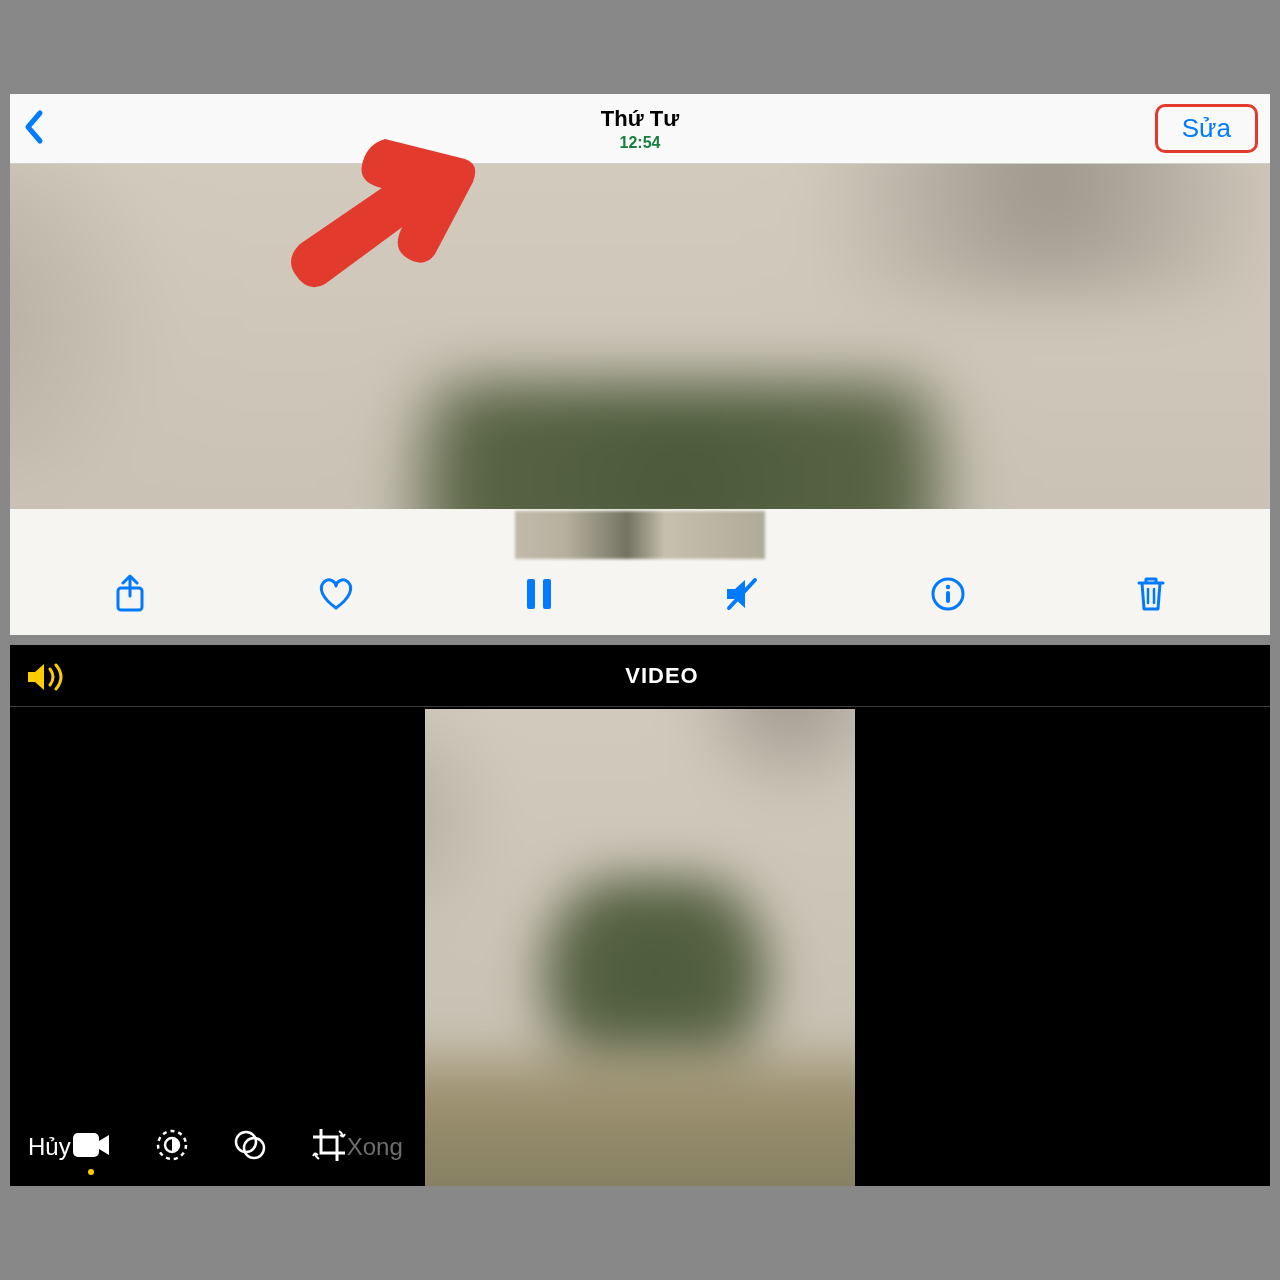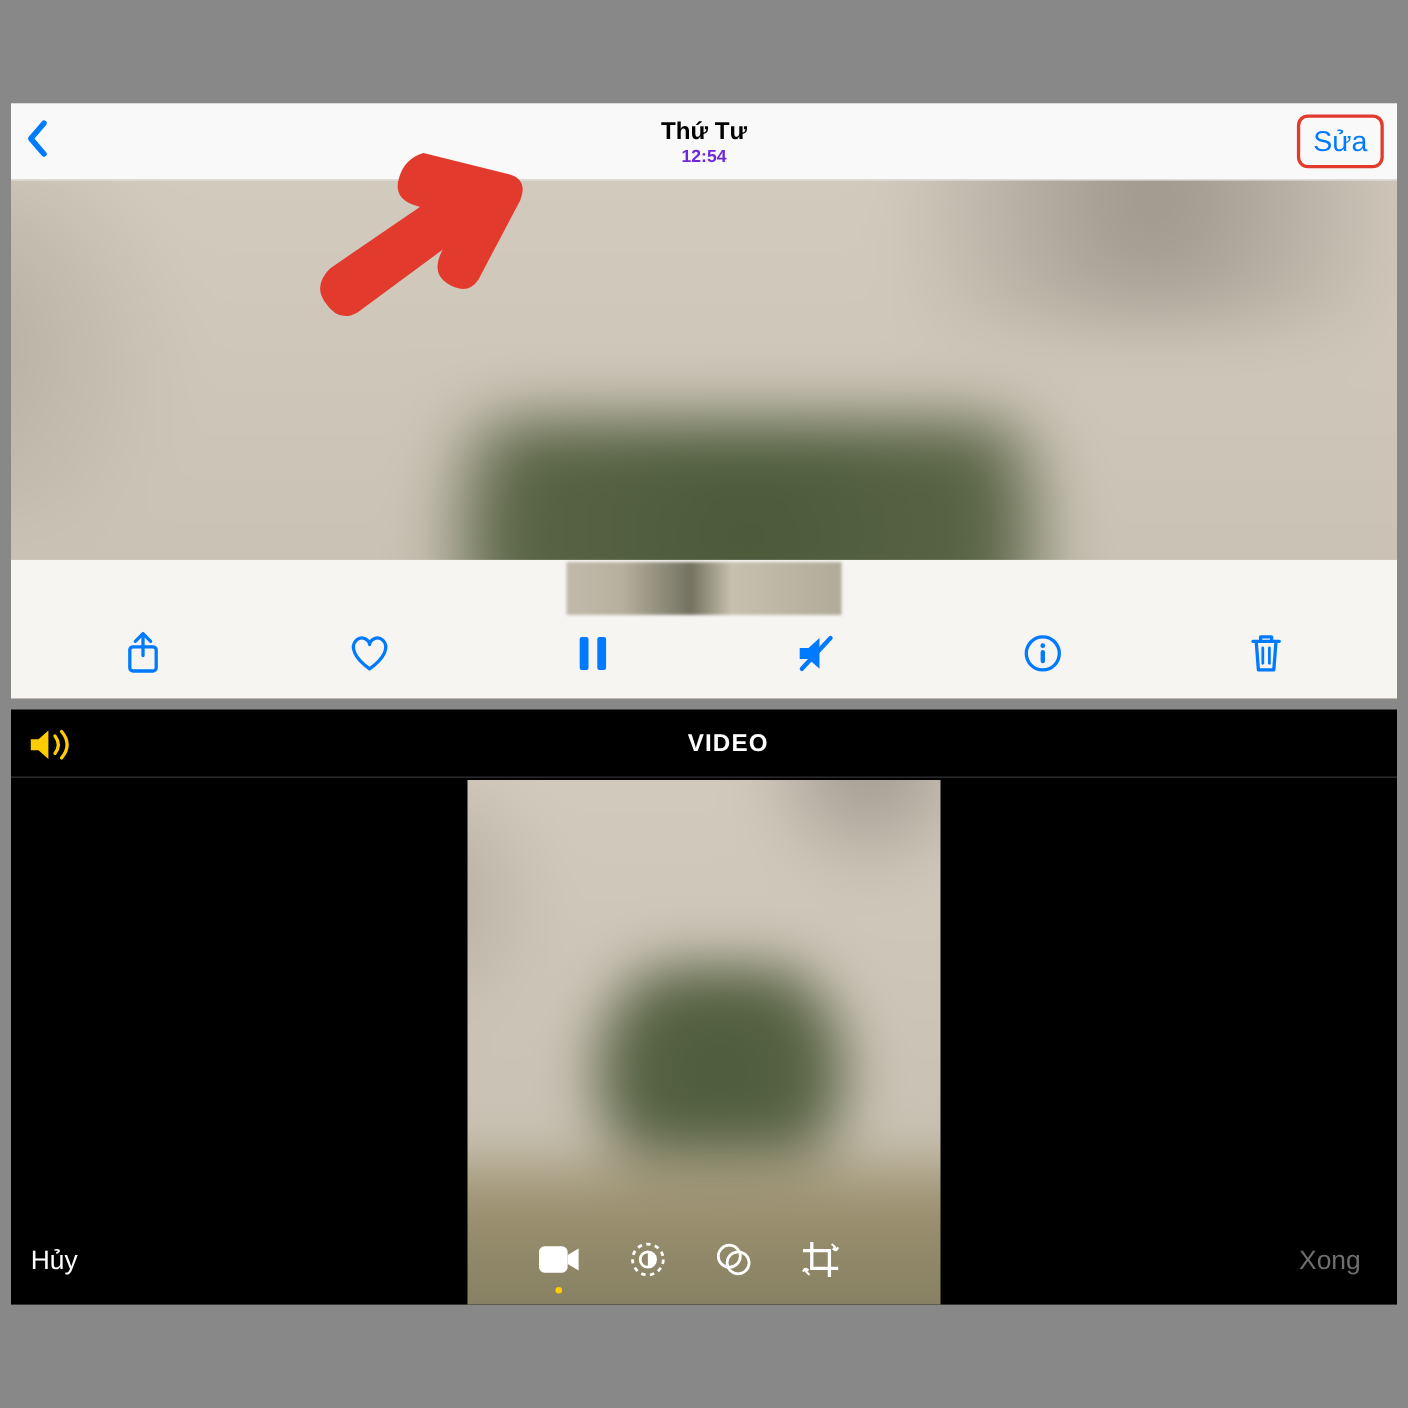--- a/index.html
+++ b/index.html
@@ -37,25 +37,25 @@
     position: relative;
   }
   .back-chevron { color: #007aff; }
   .title-block {
     position: absolute;
     left: 0; right: 0;
     text-align: center;
     pointer-events: none;
   }
   .day { font-size: 22px; font-weight: 600; color: #000; }
-  .time { font-size: 16px; font-weight: 600; color: #6d28d9; margin-top: 2px; }
+  .time { font-size: 16px; font-weight: 600; color: #15803d; margin-top: 2px; }
   .edit-btn {
     border: 3px solid #e23b2e;
     border-radius: 10px;
-    padding: 6px 12px;
+    padding: 6px 24px;
     color: #007aff;
     font-size: 26px;
     font-weight: 400;
     background: #f9f9f9;
     z-index: 2;
   }
   .photo-area-left {
     position: relative;
     height: 906px;
     overflow: hidden;
@@ -205,25 +205,24 @@
     margin: 8px 14px 0 14px;
     height: 32px;
     background: #1c1c1e;
     border-radius: 16px;
     position: relative;
     overflow: hidden;
   }
   .ticks-svg { position:absolute; inset:0; }
   .bottom-right {
     position: absolute;
-    bottom: 0; left: 0; right: 15px;
+    bottom: 0; left: 0; right: 0;
     height: 78px;
     display: flex;
     align-items: center;
-    justify-content: space-between;
     padding: 0 18px;
   }
   .cancel { color: #fff; font-size: 24px; font-weight: 400; }
   .done { color: #6e6e6e; font-size: 24px; font-weight: 400; }
   .tool-icons {
     display: flex; gap: 44px; align-items: center;
   }
   .tool-icons .tico { color: #fff; position: relative; }
   .dot {
     position: absolute;

